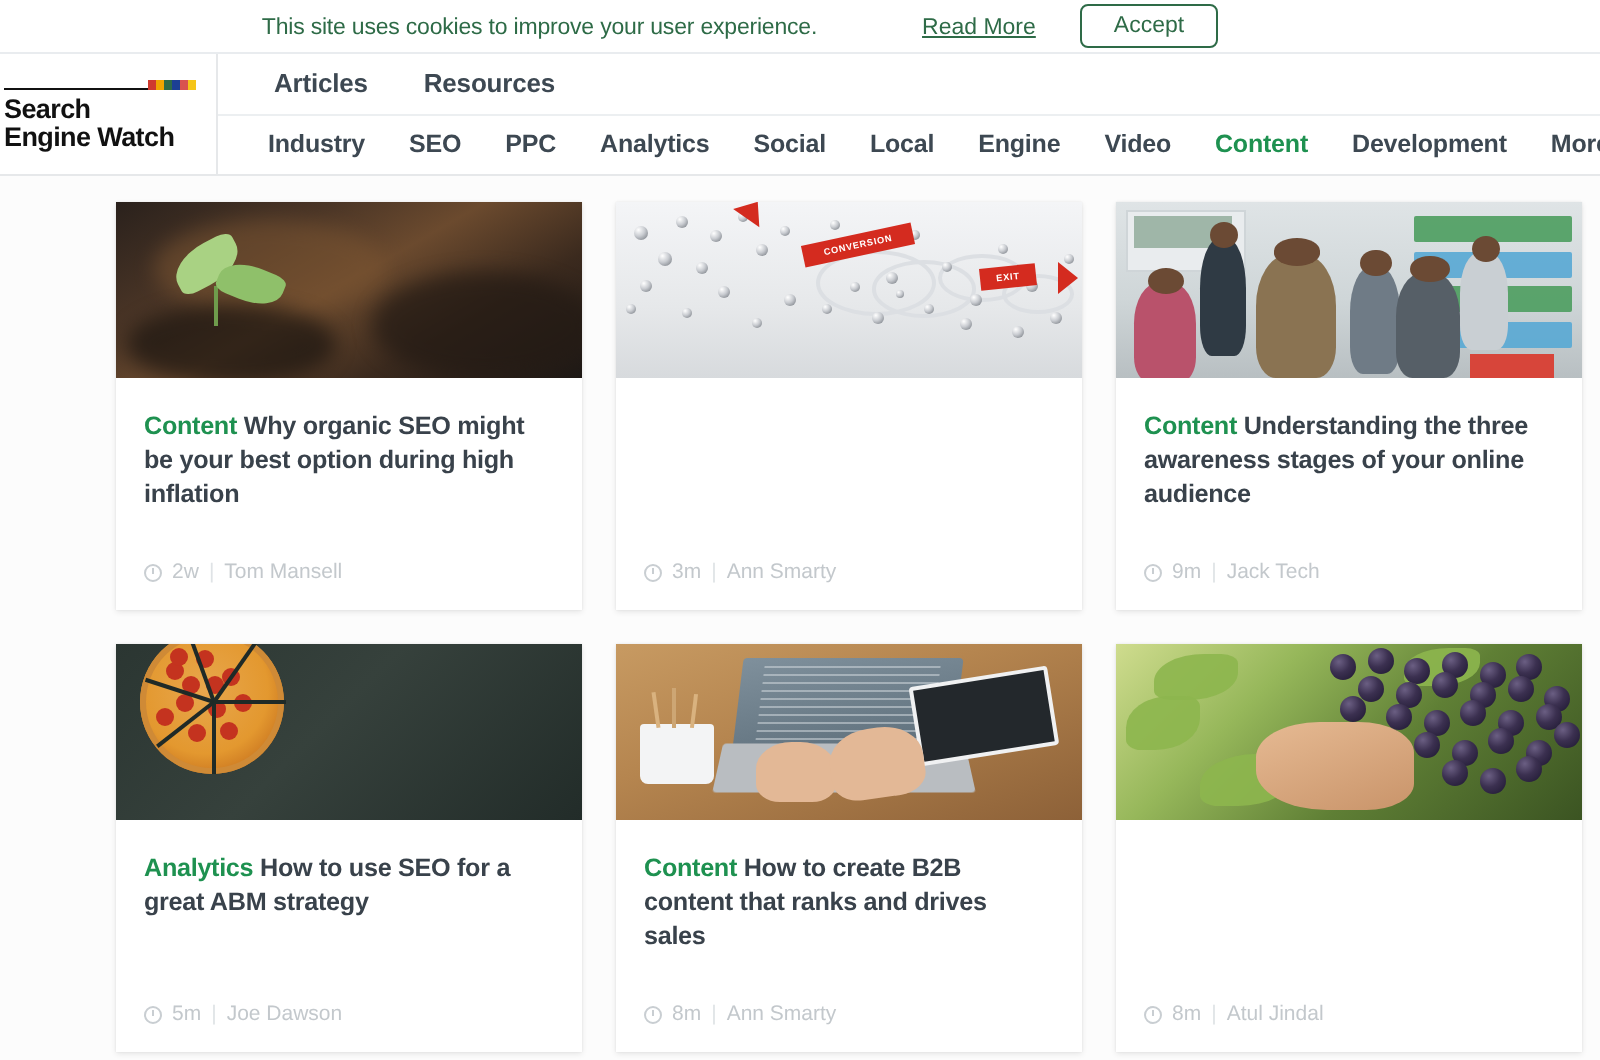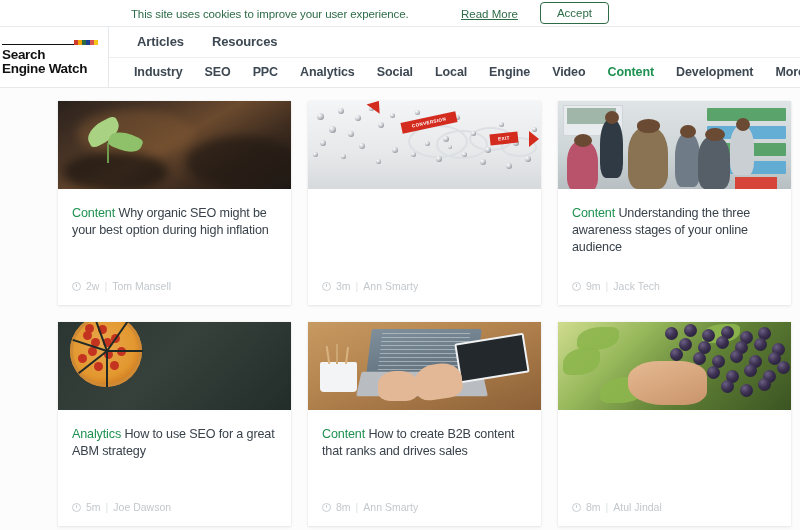--- a/index.html
+++ b/index.html
@@ -156,21 +156,21 @@
   .card-body {
     padding: 16px 14px 0 14px;
     flex: 1;
     display: flex;
     flex-direction: column;
   }
 
   .card-title {
     font-size: 12.6px;
     line-height: 17px;
-    font-weight: normal;
+    font-weight: bold;
     color: #39424b;
     letter-spacing: -0.15px;
   }
   .card-cat { color: #1e9150; }
 
   .card-meta {
     display: flex;
     align-items: center;
     gap: 5px;
     font-size: 10.5px;

